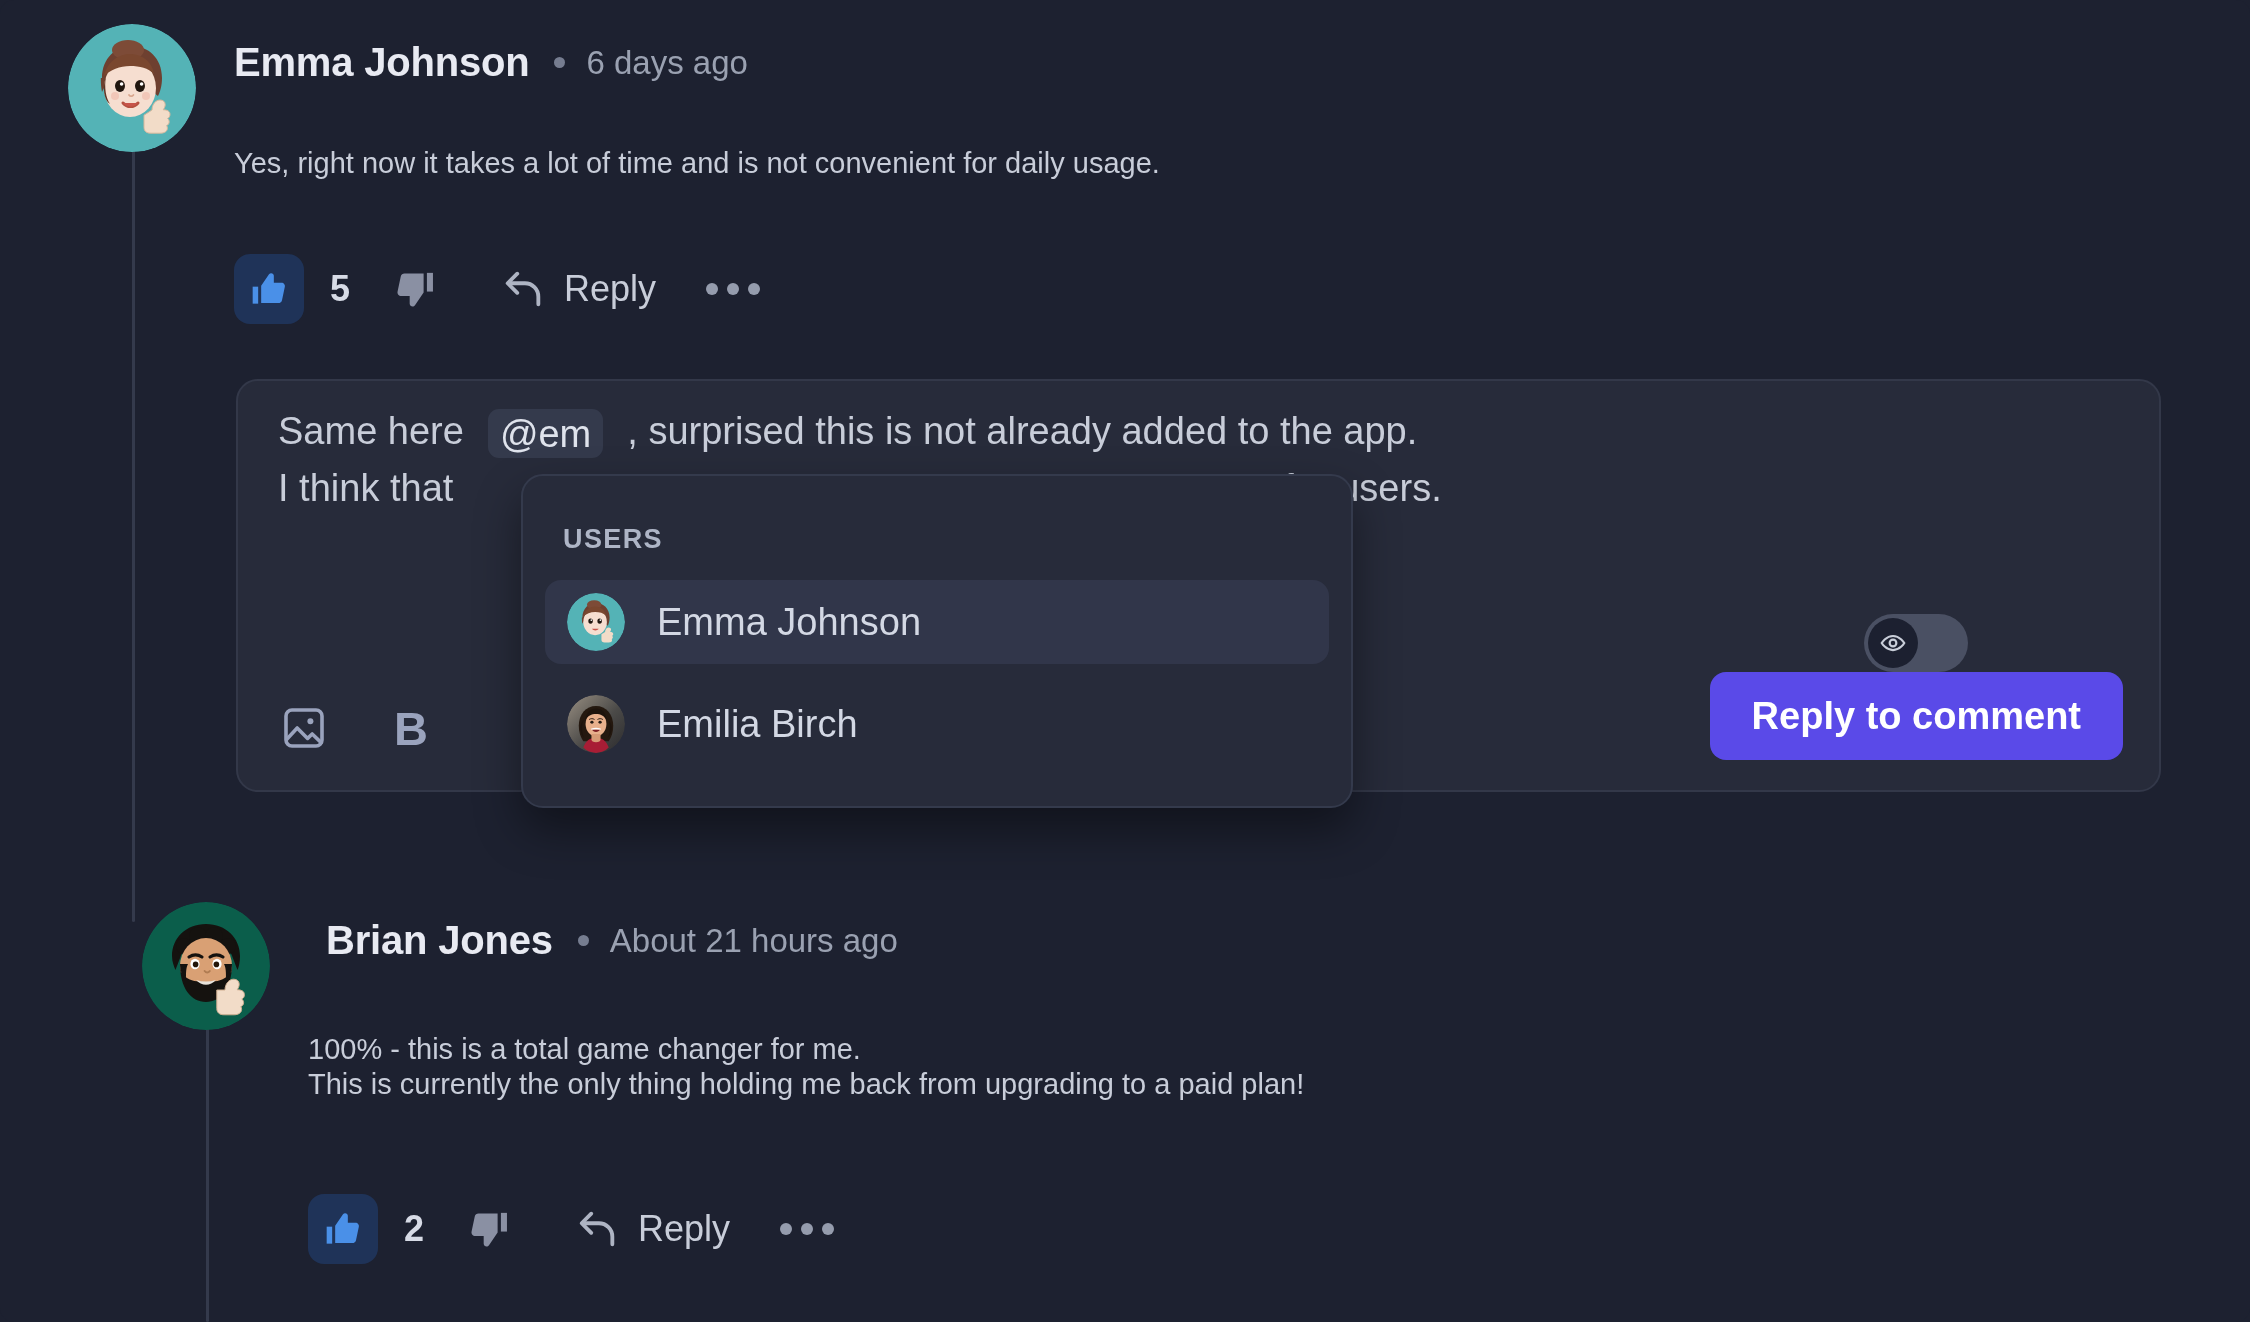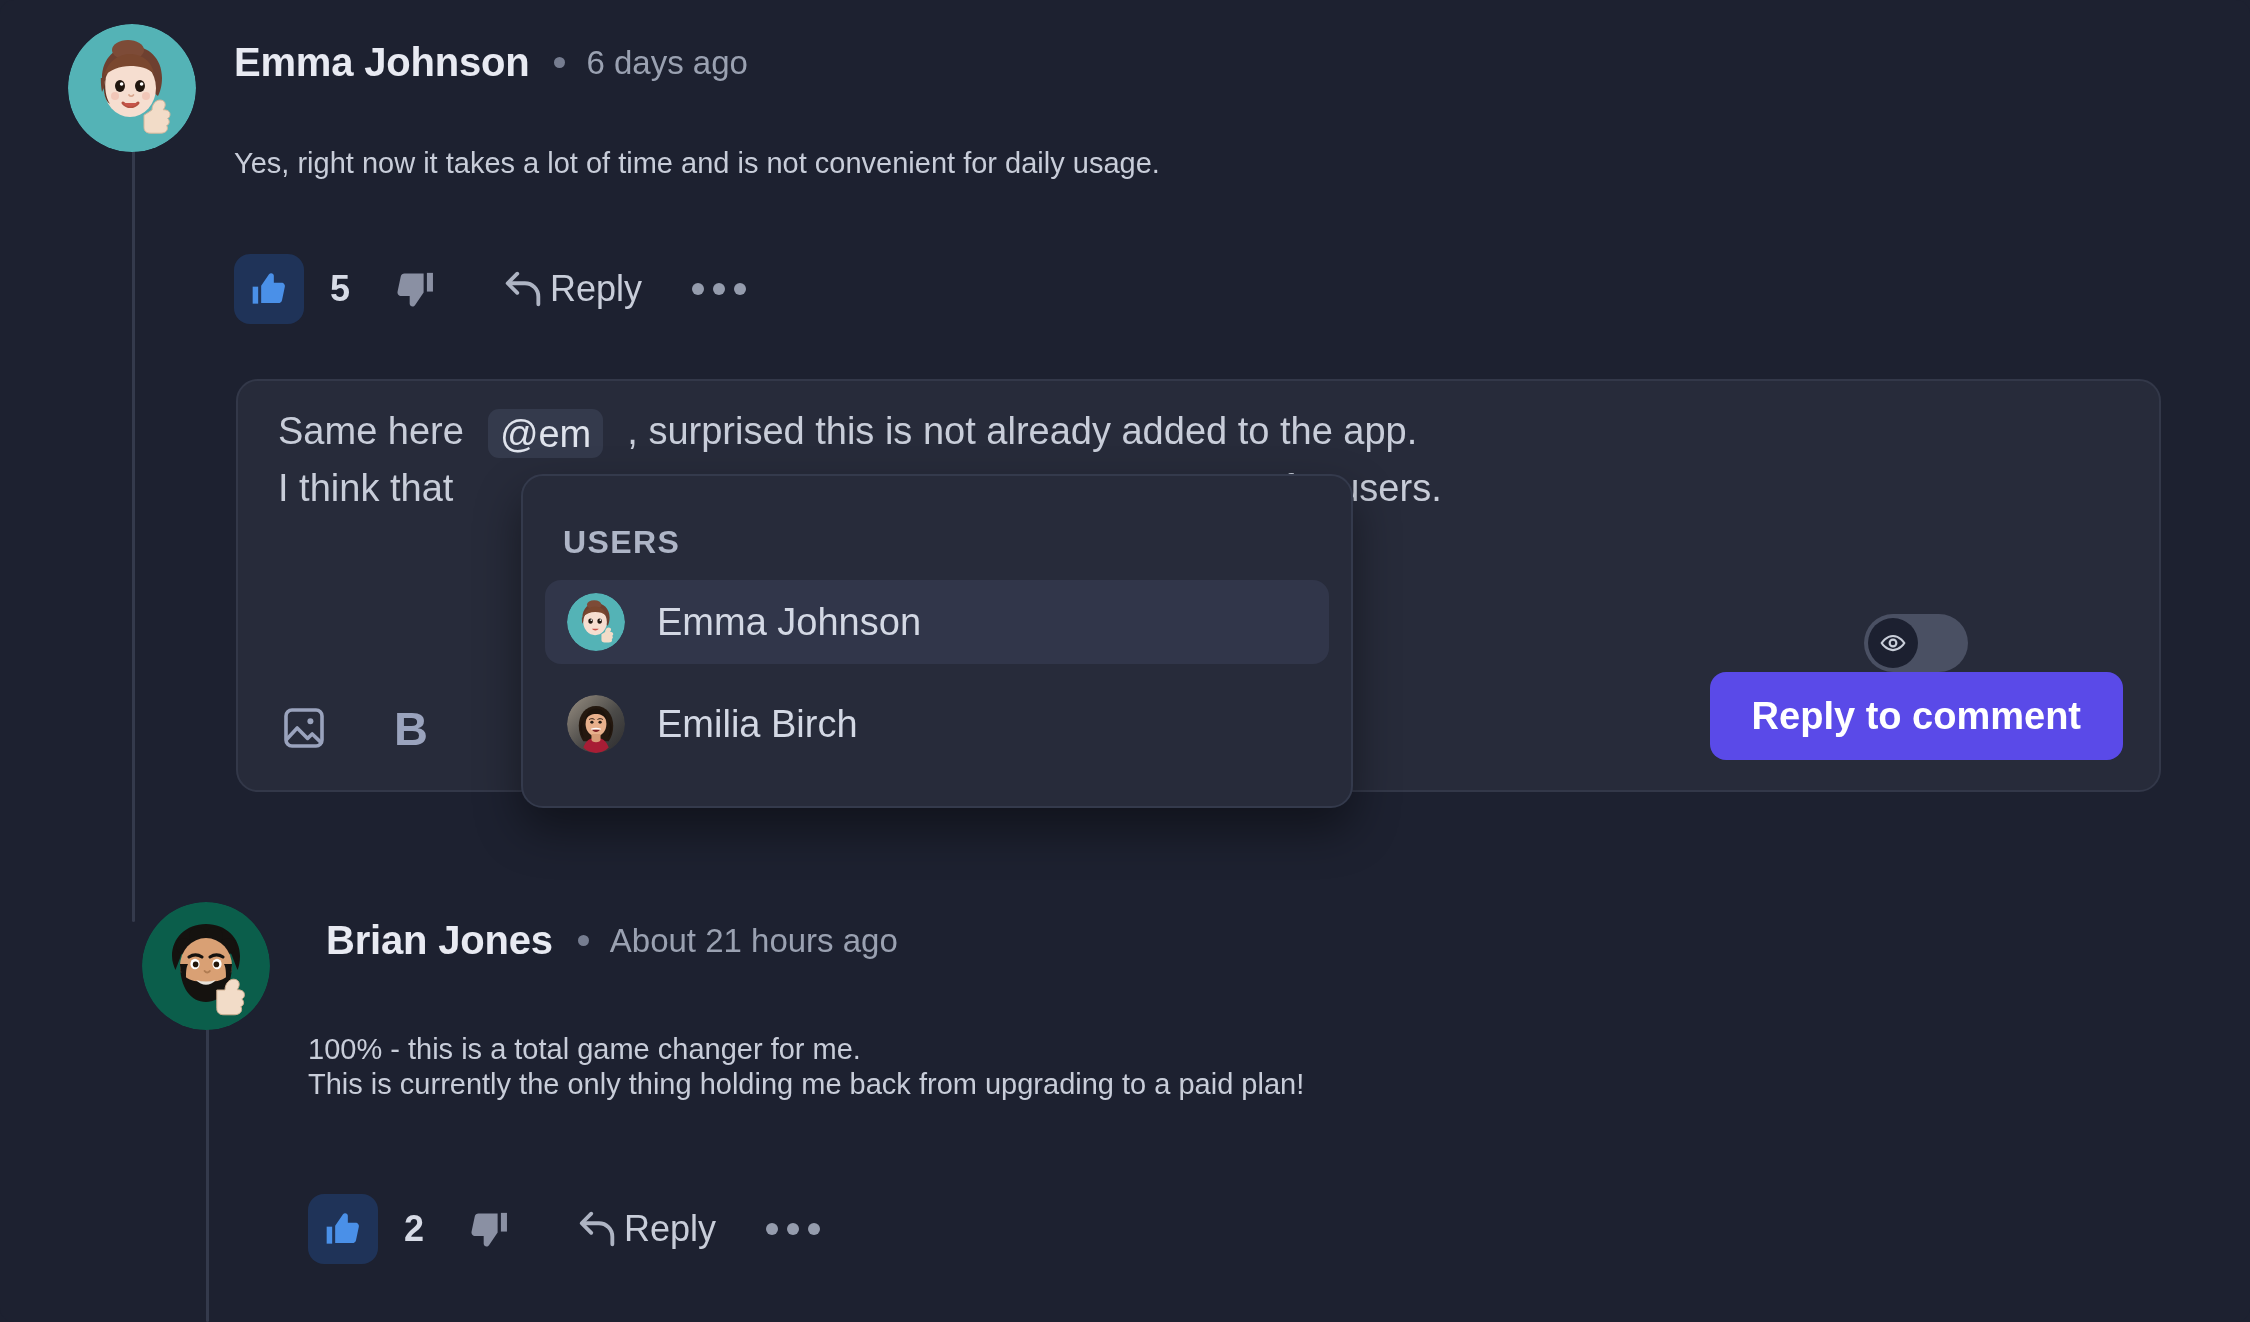--- a/index.html
+++ b/index.html
@@ -92,21 +92,21 @@
     margin-left: 42px;
     display: flex;
     align-items: center;
     justify-content: center;
     width: 46px; height: 46px;
   }
   .reply-btn {
     margin-left: 62px;
     display: flex;
     align-items: center;
-    gap: 4px;
+    gap: 18px;
   }
   .reply-label {
     font-size: 36px;
     color: #c8cdd9;
     font-weight: normal;
   }
   .more-btn {
     margin-left: 50px;
     display: flex;
     align-items: center;
@@ -215,21 +215,21 @@
     border: 2px solid #343a4c;
     border-radius: 22px;
     box-shadow: 0 22px 46px rgba(0,0,0,0.42);
     padding: 0;
     overflow: hidden;
   }
   .dropdown-heading {
     position: absolute;
     left: 40px;
     top: 48px;
-    font-size: 32px;
+    font-size: 27px;
     font-weight: bold;
     letter-spacing: 1.4px;
     color: #aeb5c6;
   }
   .dropdown-list {
     position: absolute;
     left: 22px;
     top: 104px;
     right: 22px;
   }

